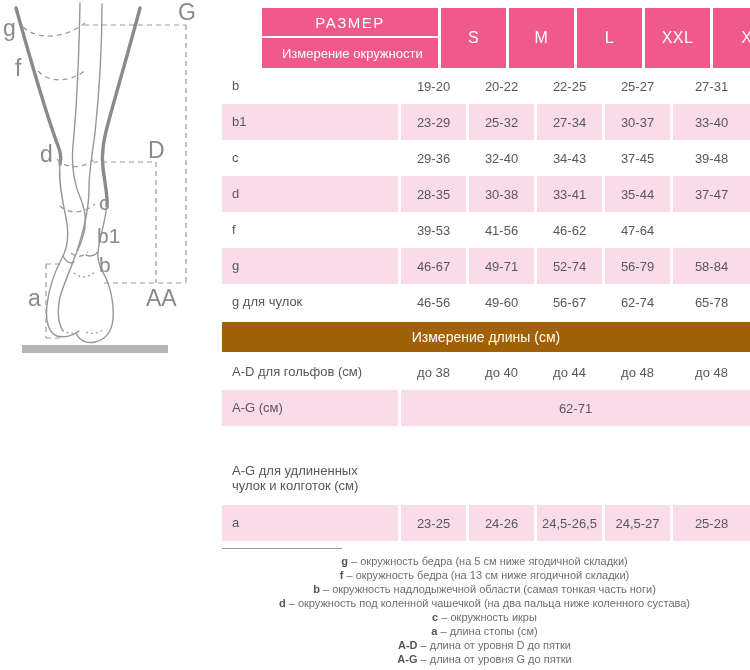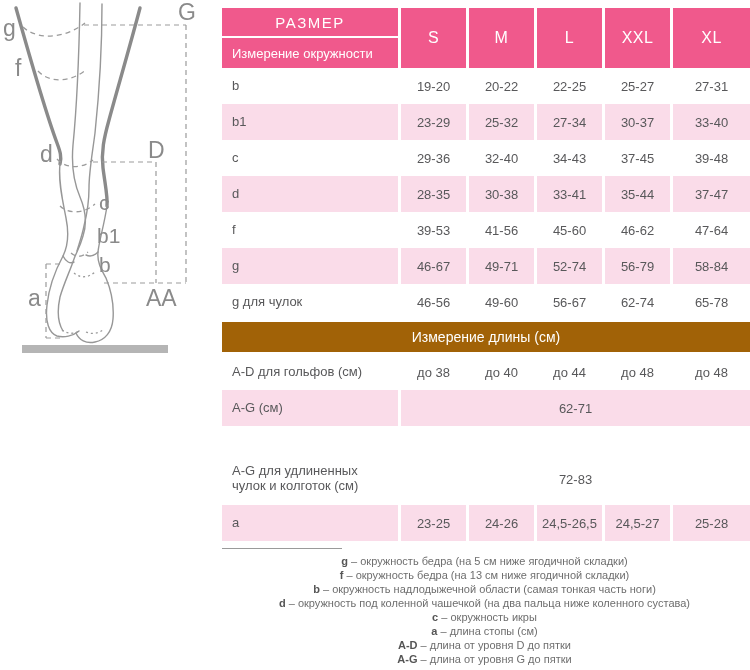--- a/index.html
+++ b/index.html
@@ -10,28 +10,28 @@
   
   .diagram { position:absolute; left:0; top:0; width:222px; height:360px; }
 
   
   .size-table { position:absolute; left:222px; top:8px; width:528px; }
   .grid-row {
     display:grid;
     grid-template-columns:176px 65px 65px 65px 65px 77px;
     column-gap:3px;
   }
-  .header-row { height:60px; }
+  .header-row { height:60px;margin-left:40px; }
   .header-label-col { display:flex; flex-direction:column; gap:2px; }
   .hdr-box {
     background:#f0598c; color:#ffffff;
     display:flex; align-items:center; justify-content:center;
   }
   .hdr-razmer { height:28px; font-size:15px; letter-spacing:1.5px; }
-  .hdr-okr { height:30px; justify-content:flex-start; padding-left:10px; font-size:13px; }
+  .hdr-okr { height:30px; justify-content:flex-start; padding-left:20px; font-size:13px; }
   .hdr-size {
     background:#f0598c; color:#ffffff;
     display:flex; align-items:center; justify-content:center;
     font-size:16px; letter-spacing:0.5px;
   }
   .data-row { height:36px; }
   .cell {
     display:flex; align-items:center; justify-content:center;
     height:100%; font-size:13px; color:#58585a;
   }
@@ -155,21 +155,20 @@
       <div class="cell">28-35</div>
       <div class="cell">30-38</div>
       <div class="cell">33-41</div>
       <div class="cell">35-44</div>
       <div class="cell">37-47</div>
     </div>
     <div class="grid-row data-row">
       <div class="cell lbl">f</div>
       <div class="cell">39-53</div>
       <div class="cell">41-56</div>
-      <div class="cell">45-60</div>
       <div class="cell">46-62</div>
       <div class="cell">47-64</div>
     </div>
     <div class="grid-row data-row pink">
       <div class="cell lbl">g</div>
       <div class="cell">46-67</div>
       <div class="cell">49-71</div>
       <div class="cell">52-74</div>
       <div class="cell">56-79</div>
       <div class="cell">58-84</div>
@@ -192,21 +191,20 @@
       <div class="cell">до 44</div>
       <div class="cell">до 48</div>
       <div class="cell">до 48</div>
     </div>
     <div class="grid-row data-row pink merged-row">
       <div class="cell lbl">A-G (см)</div>
       <div class="cell">62-71</div>
     </div>
     <div class="grid-row data-row tall merged-row">
       <div class="cell lbl">A-G для удлиненных чулок и колготок (см)</div>
-      <div class="cell">72-83</div>
     </div>
     <div class="grid-row data-row pink">
       <div class="cell lbl">a</div>
       <div class="cell">23-25</div>
       <div class="cell">24-26</div>
       <div class="cell">24,5-26,5</div>
       <div class="cell">24,5-27</div>
       <div class="cell">25-28</div>
     </div>
   </div>

